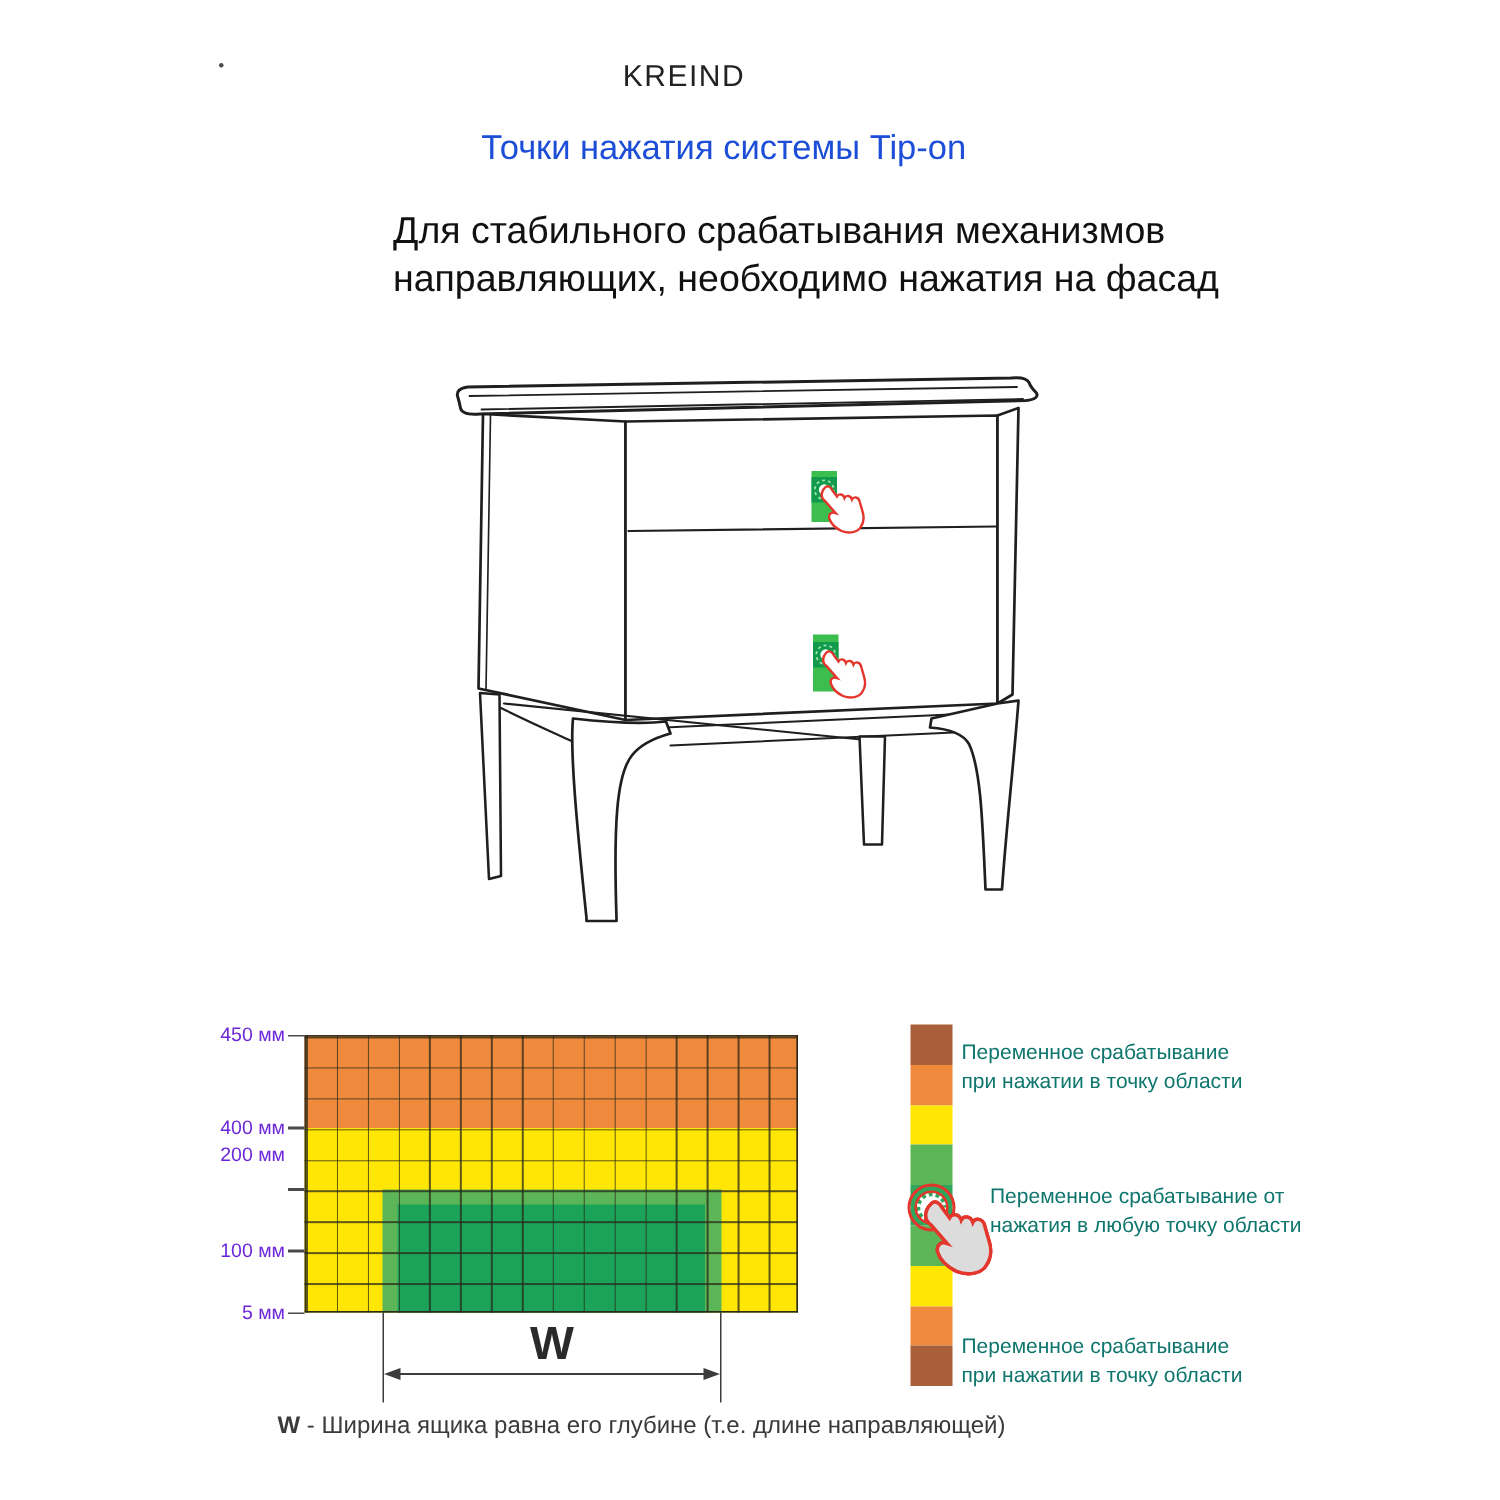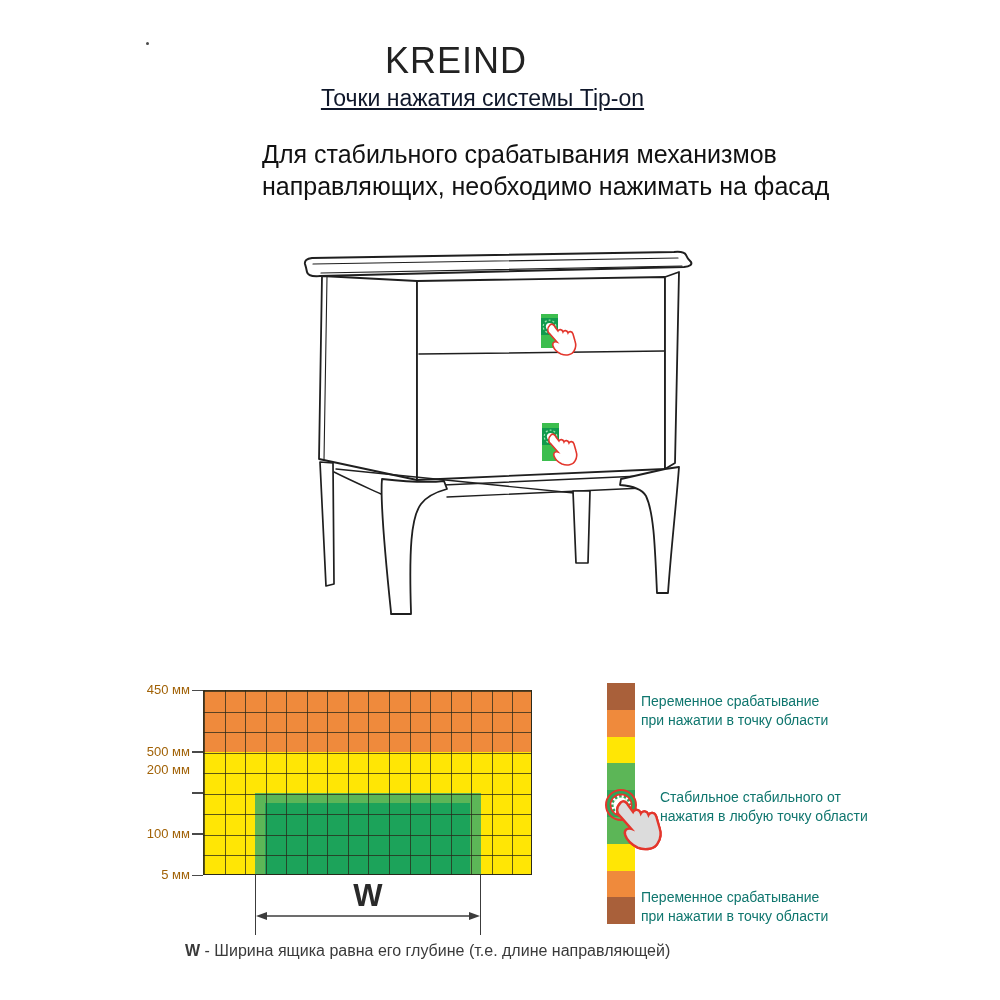--- a/index.html
+++ b/index.html
@@ -1,38 +1,38 @@
 <!DOCTYPE html>
 <html><head>
 <meta charset="utf-8">
 <style>
   html,body{margin:0;padding:0;}
   body{width:1000px;height:1000px;background:#ffffff;position:relative;overflow:hidden;
        font-family:"Liberation Sans", sans-serif;color:#1c1c1c;}
   .abs{position:absolute;}
   
-  .brand{top:40px;left:0;width:912px;text-align:center;font-size:36px;letter-spacing:1px;color:#222;}
-  .subtitle{top:85px;left:0;width:965px;text-align:center;font-size:23px;color:#0f172a;text-decoration:underline;}
+  .brand{top:40px;left:0;width:912px;text-align:center;font-size:20px;letter-spacing:1px;color:#222;}
+  .subtitle{top:85px;left:0;width:965px;text-align:center;font-size:23px;color:#1d4ed8;}
   .intro{top:138px;left:262px;font-size:25px;line-height:32px;color:#111;}
   .stray{top:42px;left:146px;width:3px;height:3px;background:#4a4a4a;border-radius:50%;}
   
   .furniture{top:245px;left:280px;}
   
   .grid{top:690px;left:203px;width:329px;height:185px;}
   .zone{position:absolute;}
   .zone-orange{left:0;top:0;width:329px;height:61.7px;background:#EF8A3C;}
   .zone-yellow{left:0;top:61.7px;width:329px;height:123.3px;background:#FFE605;}
   .zone-green-border{left:52px;top:102.8px;width:226px;height:82.2px;background:#5CB657;}
   .zone-green{left:62px;top:113px;width:205px;height:72.2px;background:#1CA35A;}
   .gridlines{position:absolute;left:0;top:0;width:329px;height:185px;
      border:1px solid rgba(40,40,25,.9);box-sizing:border-box;
      background-image:
        repeating-linear-gradient(to right, rgba(40,40,25,.75) 0 1px, transparent 1px 20.56px),
        repeating-linear-gradient(to bottom, rgba(40,40,25,.75) 0 1px, transparent 1px 20.56px);}
-  .tick-label{position:absolute;left:130px;width:60px;text-align:right;font-size:13px;color:#a16207;}
+  .tick-label{position:absolute;left:130px;width:60px;text-align:right;font-size:13px;color:#6d28d9;}
   .tick-dash{position:absolute;left:192px;width:11px;height:1.5px;background:#4a4a4a;}
   .wline{position:absolute;top:875px;width:1.4px;height:60px;background:#3c3c3c;}
   .wlabel{top:878px;left:340px;width:56px;text-align:center;font-size:31px;font-weight:700;color:#2a2a2a;}
   .warrow{top:908px;left:255px;}
   .caption{top:942px;left:185px;font-size:16px;color:#3a3a3a;}
   .caption b{font-weight:700;}
   
   .legend-bar{top:683px;left:607px;width:28px;}
   .legend-seg{width:28px;height:26.8px;}
   .legend-entry{position:absolute;font-size:14px;line-height:19px;color:#0f766e;}
@@ -43,21 +43,21 @@
 </style>
 </head>
 <body>
 
 <div class="abs stray"></div>
 
 <div class="abs brand">KREIND</div>
 <div class="abs subtitle">Точки нажатия системы Tip-on</div>
 <div class="abs intro">
   <div>Для стабильного срабатывания механизмов</div>
-  <div>направляющих, необходимо нажимать на фасад</div>
+  <div>направляющих, необходимо нажатия на фасад</div>
 </div>
 
 <svg class="abs furniture" width="440" height="400" viewBox="0 0 440 400">
   <defs>
     <path id="hand" d="M3,3 C0,6 0,10 3,12 L10,20 C7,19 5,21 6,24 C7,27 10,30 14,32
                        C19,34 25,33 27,29 C29,26 29,22 28,19 L26,12 C25,9 22,9 21,11
                        C20,8 17,8 16,10 C15,7 12,7 11,9 L8,5 C7,3 5,1 3,3 Z"></path>
   </defs>
   <g stroke="#1f1f1f" fill="#ffffff" stroke-linejoin="round" stroke-linecap="round">
 
@@ -106,21 +106,21 @@
 
 <div class="abs grid">
   <div class="zone zone-orange"></div>
   <div class="zone zone-yellow"></div>
   <div class="zone zone-green-border"></div>
   <div class="zone zone-green"></div>
   <div class="gridlines"></div>
 </div>
 
 <div class="abs tick-label" style="top:682px;">450 мм</div>
-<div class="abs tick-label" style="top:743.7px;">500 мм</div>
+<div class="abs tick-label" style="top:743.7px;">400 мм</div>
 <div class="abs tick-label" style="top:762px;text-align:right;">200 мм</div>
 <div class="abs tick-label" style="top:825.9px;text-align:right;">100 мм</div>
 <div class="abs tick-label" style="top:867px;">5 мм</div>
 <div class="abs tick-dash" style="top:689.5px;"></div>
 <div class="abs tick-dash" style="top:751.2px;"></div>
 <div class="abs tick-dash" style="top:792.3px;"></div>
 <div class="abs tick-dash" style="top:833.4px;"></div>
 <div class="abs tick-dash" style="top:874.5px;"></div>
 
 <div class="abs wline" style="left:255px;"></div>
@@ -154,19 +154,19 @@
   <path id="legendhand" transform="translate(24,19) scale(1.55)" fill="#dcdcdc" stroke="#E3362C" stroke-width="1.5" d="M3,3 C0,6 0,10 3,12 L10,20 C7,19 5,21 6,24 C7,27 10,30 14,32
            C19,34 25,33 27,29 C29,26 29,22 28,19 L26,12 C25,9 22,9 21,11
            C20,8 17,8 16,10 C15,7 12,7 11,9 L8,5 C7,3 5,1 3,3 Z"></path>
 </svg>
 
 <div class="abs legend-entry le1">
   <div>Переменное срабатывание</div>
   <div>при нажатии в точку области</div>
 </div>
 <div class="abs legend-entry le2">
-  <div>Стабильное стабильного от</div>
+  <div>Переменное срабатывание от</div>
   <div>нажатия в любую точку области</div>
 </div>
 <div class="abs legend-entry le3">
   <div>Переменное срабатывание</div>
   <div>при нажатии в точку области</div>
 </div>
 
 </body></html>

